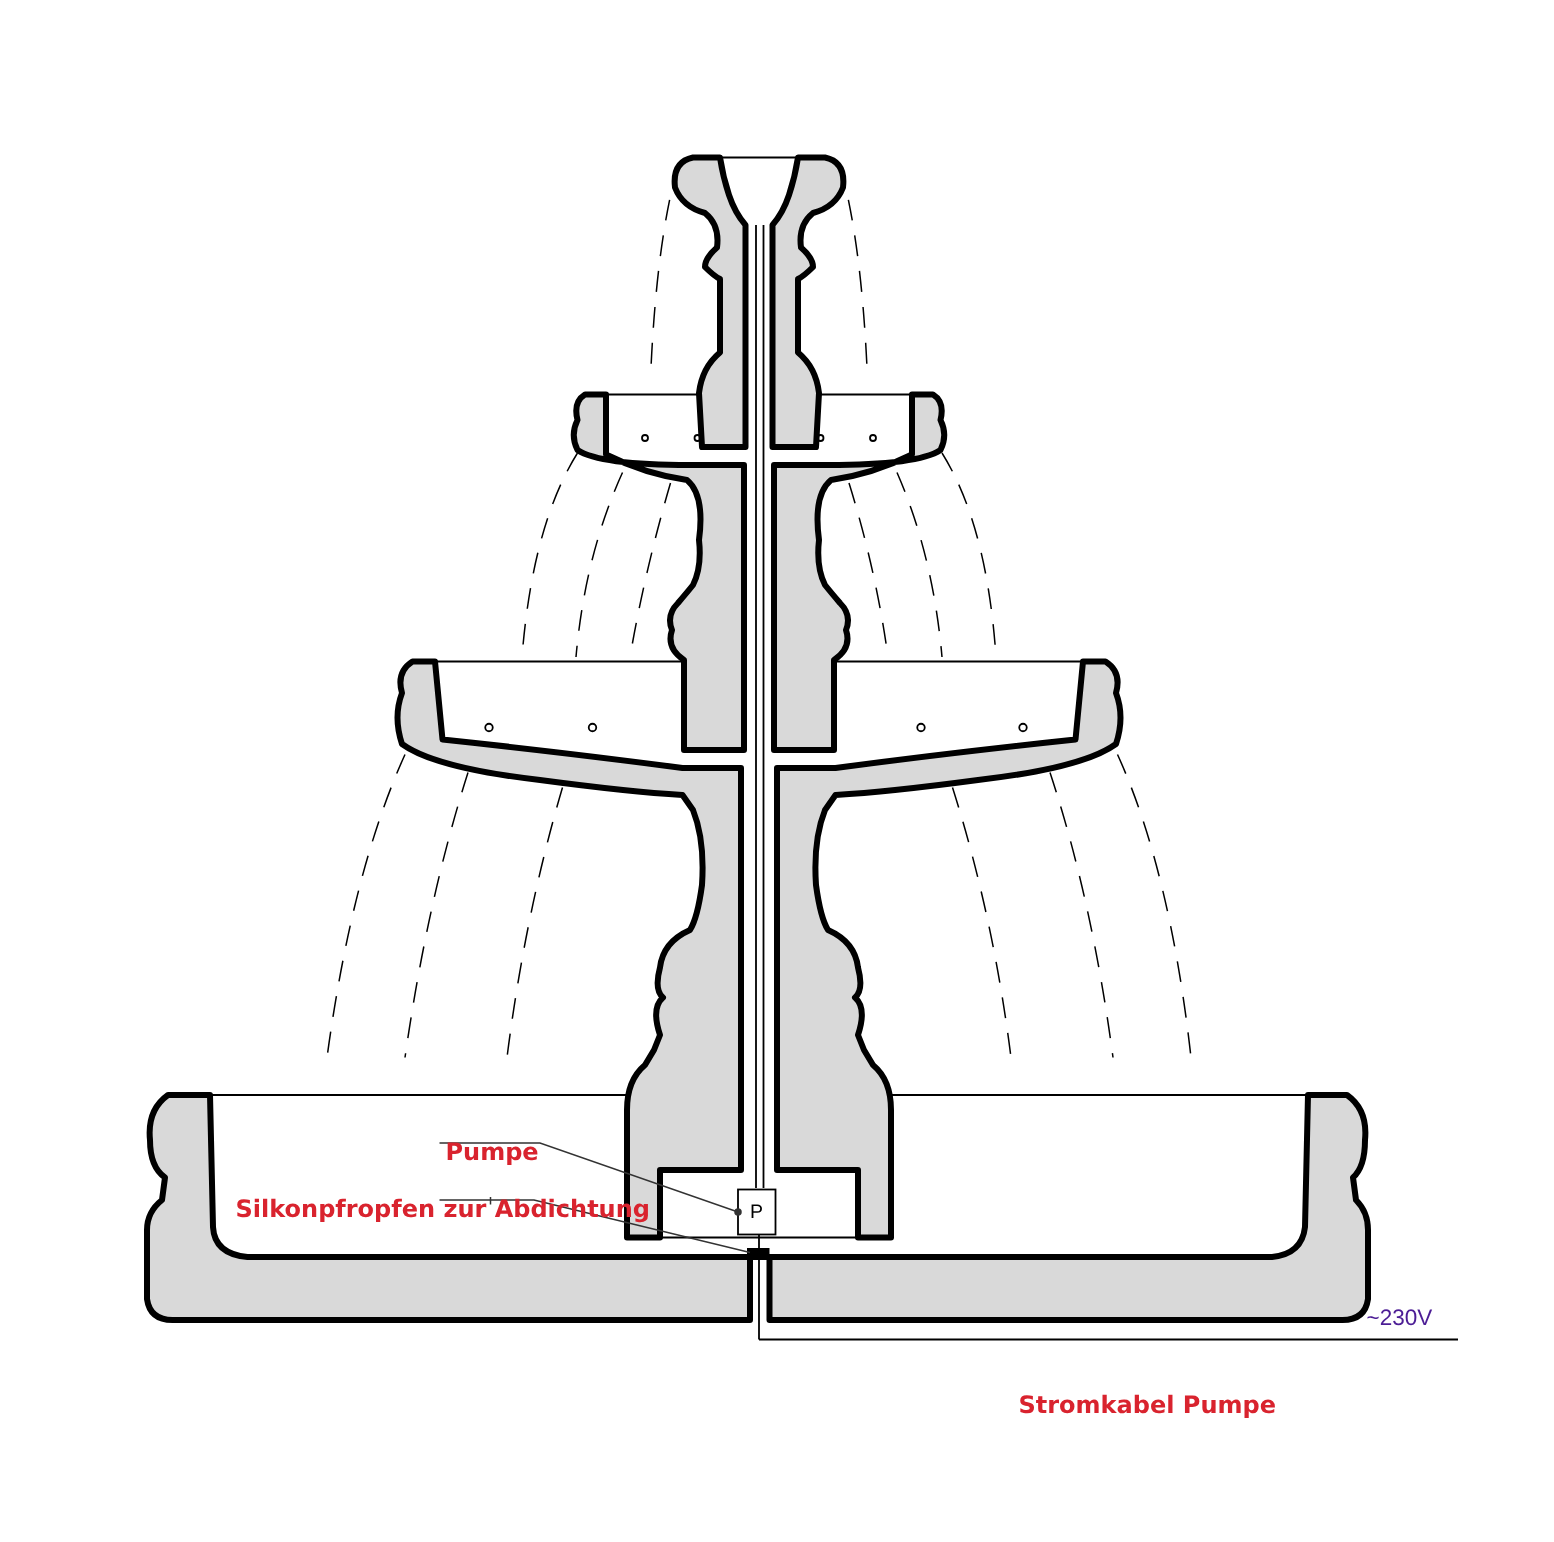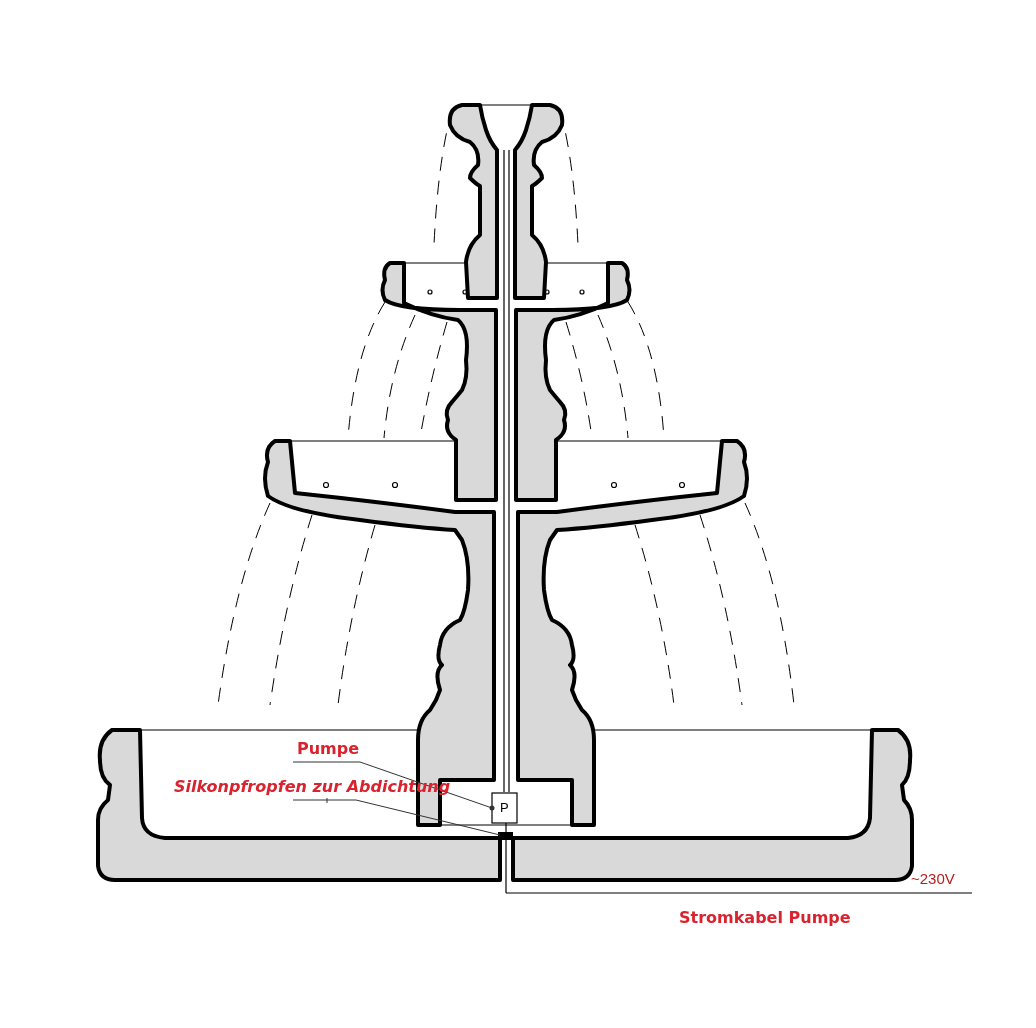--- a/index.html
+++ b/index.html
@@ -2,22 +2,22 @@
 <html><head>
   <meta charset="utf-8">
   <style>
     html, body { margin: 0; padding: 0; background: #ffffff; }
     body { width: 1036px; height: 1028px; position: relative; overflow: hidden; font-family: "DejaVu Sans", sans-serif; }
     #diagram { position: absolute; left: 0; top: 0; width: 1036px; height: 1028px; }
     .stone { fill: #d9d9d9; stroke: #000; stroke-width: 4; stroke-linejoin: round; }
     .thin { fill: none; stroke: #000; stroke-width: 1.2; }
     .water { fill: none; stroke: #000; stroke-width: 1; stroke-dasharray: 14 10; }
     .leader { fill: none; stroke: #333; stroke-width: 1; }
-    .label { position: absolute; color: #d9232e; font-family: "DejaVu Sans", sans-serif; font-weight: bold; font-size: 16px; white-space: nowrap; }
-    .voltage { position: absolute; color: #b91c1c; font-family: "Liberation Sans", sans-serif; font-size: 15px; white-space: nowrap; }
+    .label { position: absolute; color: #d9232e; font-family: "DejaVu Sans", sans-serif; font-weight: bold; font-size: 16px; white-space: nowrap; margin-top: 19px; }
+    .voltage { position: absolute; color: #4c1d95; font-family: "Liberation Sans", sans-serif; font-size: 15px; white-space: nowrap; }
     .pump-letter { position: absolute; font-family: "Liberation Sans", sans-serif; font-size: 13px; color: #000; }
   </style>
 </head>
 <body>
 
 <svg id="diagram" viewBox="0 0 1036 1028" xmlns="http://www.w3.org/2000/svg">
 
   <g>
 
     <path class="water" d="M452 110 Q438 160 434 245"></path>
@@ -82,16 +82,16 @@
     <line class="thin" x1="506" y1="823" x2="506" y2="893"></line>
     <line class="thin" x1="506" y1="893" x2="972" y2="893"></line>
   </g>
 
   <path class="leader" d="M293 762 L360 762 L492 808"></path>
   <path class="leader" d="M293 800 L356 800 L500 835"></path>
   <line class="leader" x1="327" y1="798" x2="327" y2="803"></line>
 </svg>
 
 <div class="label" style="left:297px; top:739px;">Pumpe</div>
-<div class="label" style="left:174px; top:777px;font-style:italic;">Silkonpfropfen zur Abdichtung</div>
+<div class="label" style="left:157px; top:777px;">Silkonpfropfen zur Abdichtung</div>
 <div class="pump-letter" style="left:500px; top:800px;">P</div>
 <div class="voltage" style="left:911px; top:870px;">~230V</div>
 <div class="label" style="left:679px; top:908px;">Stromkabel Pumpe</div>
 
 </body></html>

